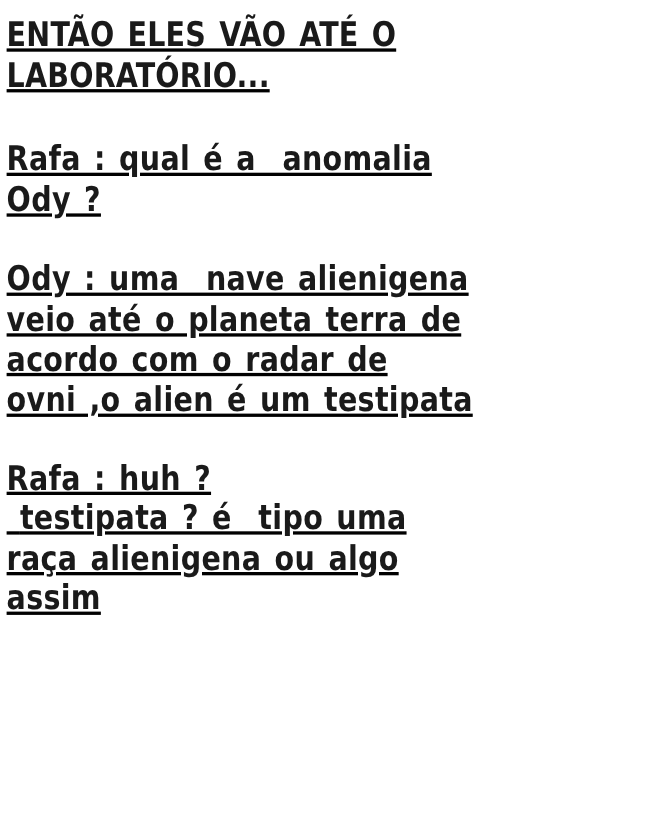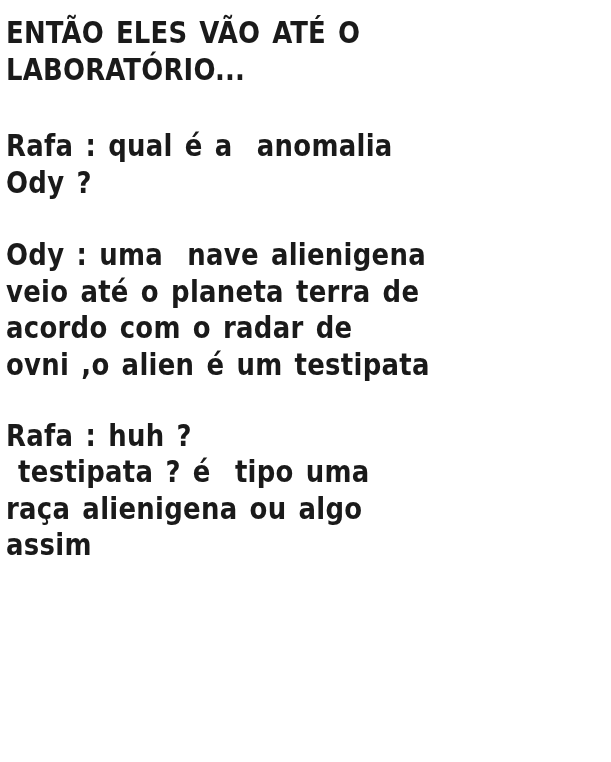--- a/index.html
+++ b/index.html
@@ -12,20 +12,21 @@
     background: #ffffff;
     font-family: "DejaVu Sans", sans-serif;
     overflow: hidden;
   }
   .page {
     box-sizing: border-box;
     width: 611px;
     height: 654px;
     padding: 14px 0 0 6px;
     background: #ffffff;
+    text-decoration: underline;
   }
   .block {
     color: #1a1a1a;
     font-weight: 700;
     font-stretch: condensed;
     font-size: 31px;
     line-height: 1.18;
     letter-spacing: 0.3px;
     word-spacing: 3px;
     margin: 0;

